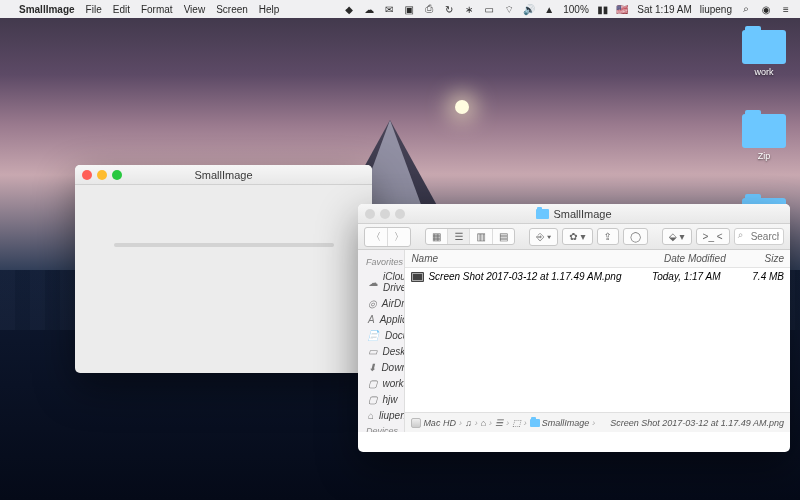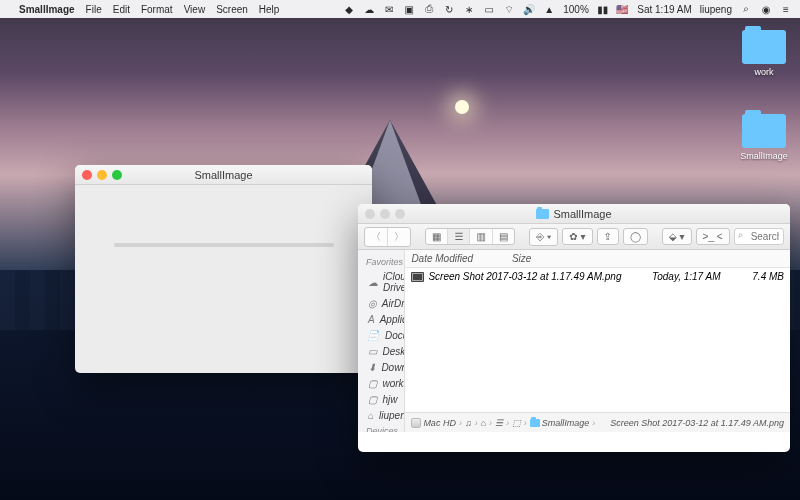--- a/index.html
+++ b/index.html
@@ -123,20 +123,24 @@
   </div>
 </div>
 
 <div class="desktop-icons">
   <div class="folder">
     <div class="folder-shape"></div>
     <div class="folder-label">work</div>
   </div>
   <div class="folder">
     <div class="folder-shape"></div>
+    <div class="folder-label">Zip</div>
+  </div>
+  <div class="folder">
+    <div class="folder-shape"></div>
     <div class="folder-label">SmallImage</div>
   </div>
 </div>
 
 <div id="win-si" class="win">
   <div class="titlebar">
     <div class="traffic">
       <span class="tr-close"></span>
       <span class="tr-min"></span>
       <span class="tr-max"></span>
@@ -233,20 +237,21 @@
         </div>
       <div class="item">
           <span class="sic">⌂</span>
           <span>liupeng</span>
         </div>
       <div class="section">Devices</div>
 
     </div>
     <div class="files">
       <div class="cols">
+        <div class="c-name">Name</div>
         <div class="c-date">Date Modified</div>
         <div class="c-size">Size</div>
       </div>
       <div class="rows">
         <div class="row">
           <div class="c-name">
               <span class="fic"></span>
               <span>Screen Shot 2017-03-12 at 1.17.49 AM.png</span>
             </div>
           <div class="c-date">Today, 1:17 AM</div>

